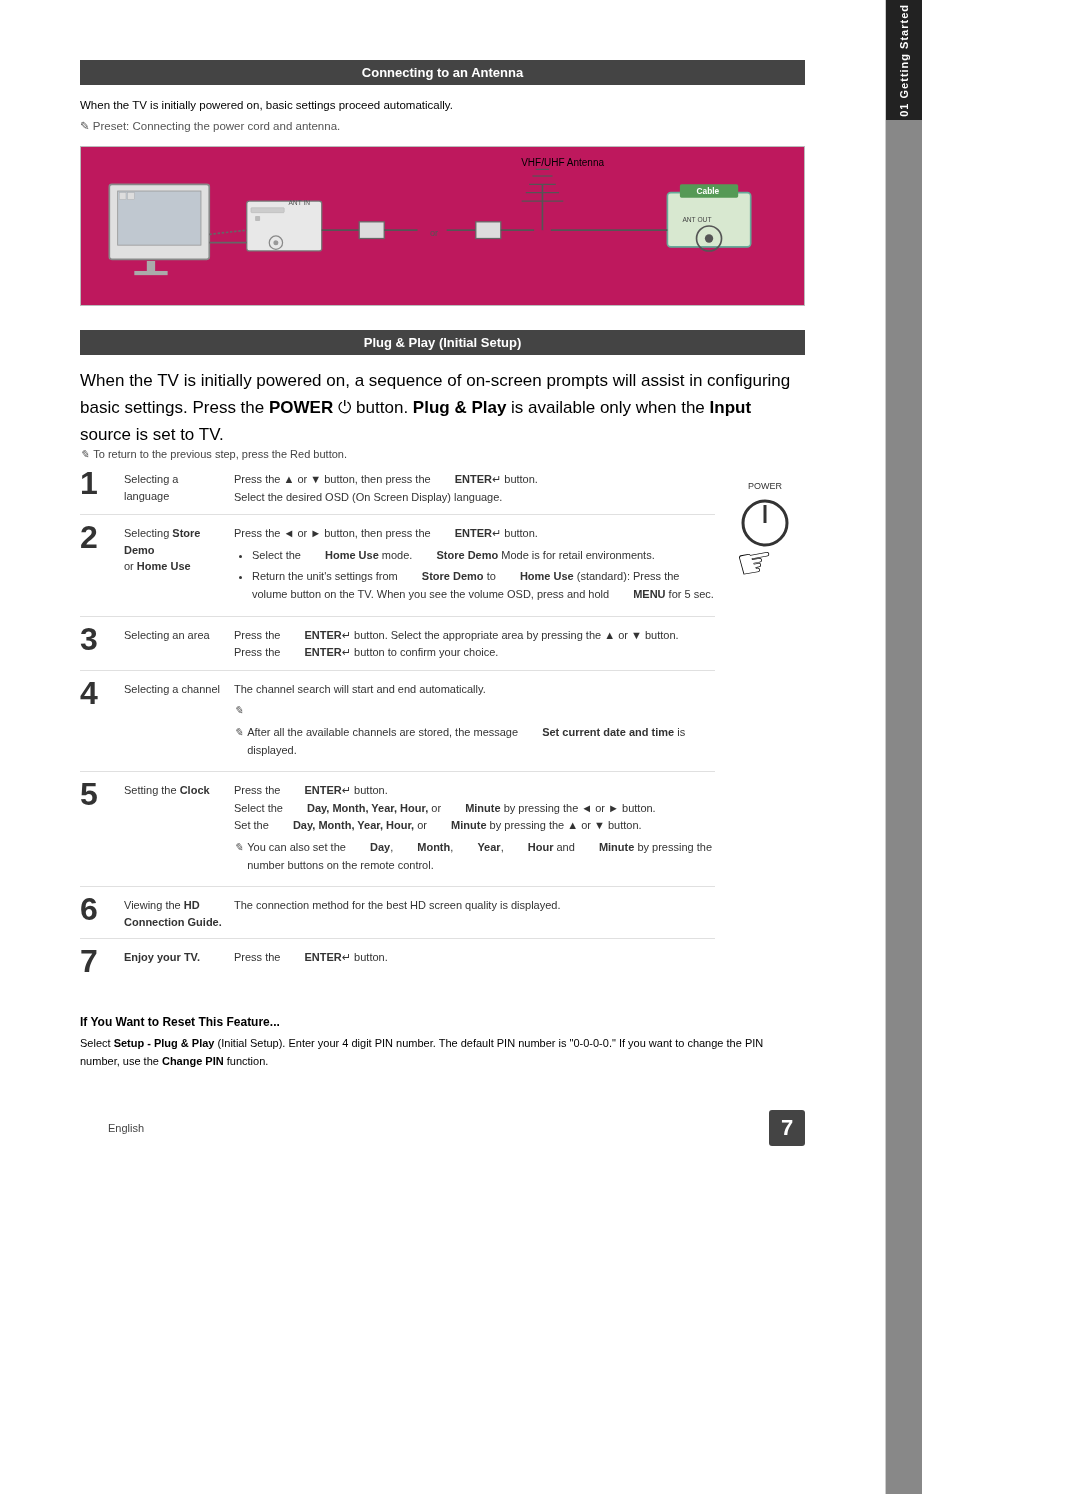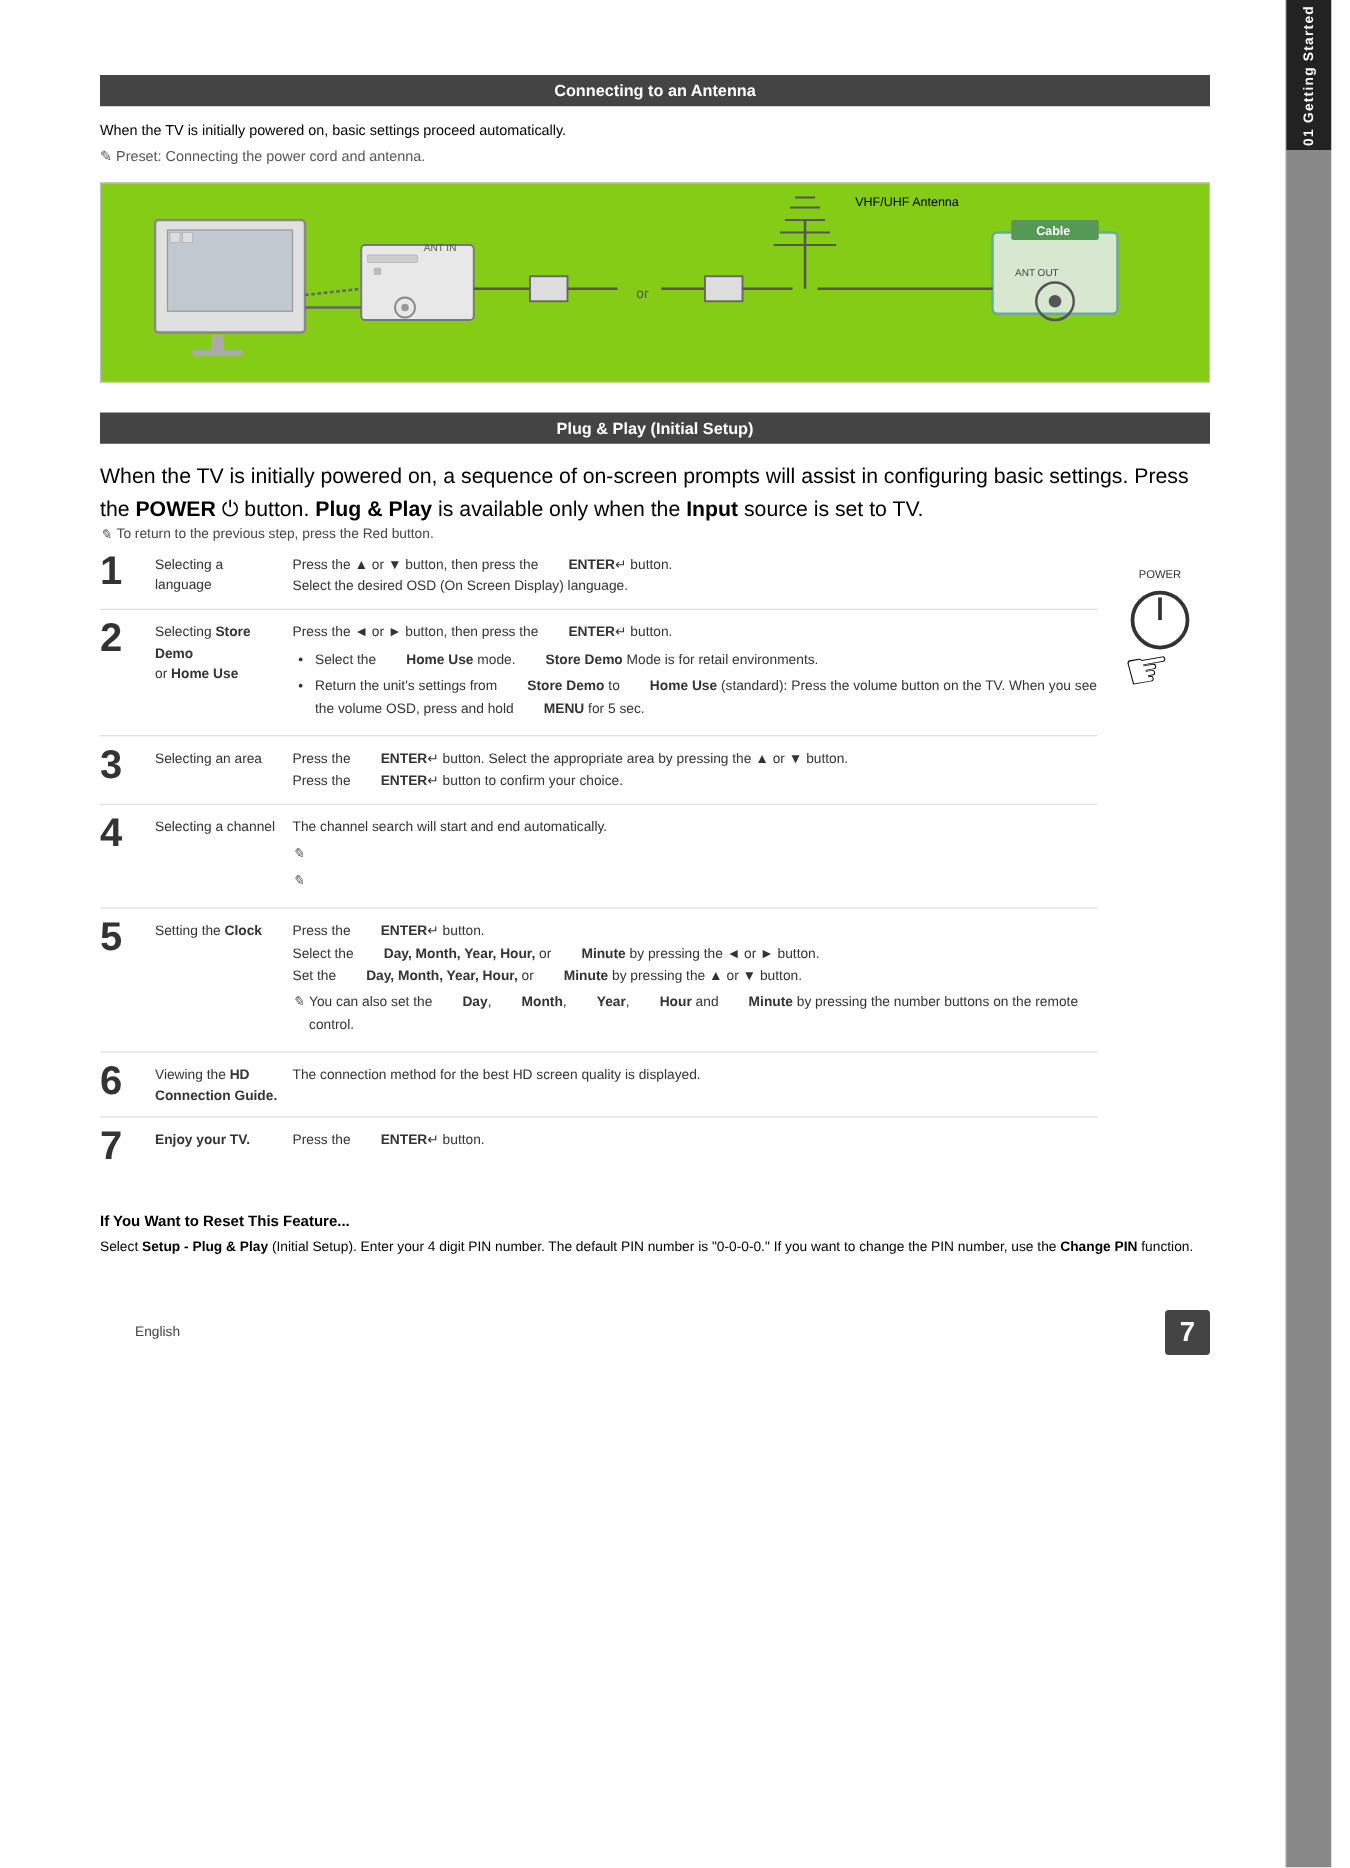--- a/index.html
+++ b/index.html
@@ -9,22 +9,23 @@
       background: #fff;
       color: #000;
       width: 1080px;
       min-height: 1494px;
       position: relative;
       overflow: hidden;
     }
 
     .page-wrapper {
       display: flex;
-      width: 1064px;
+      width: 921px;
       min-height: 1494px;
+      gap: 20px;
     }
 
     .main-content {
       flex: 1;
       padding: 60px 60px 60px 80px;
       position: relative;
     }
 
     
     .side-tab {
@@ -87,21 +88,21 @@
     .note-icon {
       color: #555;
     }
 
     
     .antenna-diagram {
       border: 1px solid #bbb;
       padding: 16px 20px;
       margin: 10px 0 16px 0;
       position: relative;
-      background: #84cc16;
+      background: #be185d;
       height: 160px;
       display: flex;
       align-items: center;
       justify-content: space-around;
     }
 
     
     .plug-section {
       margin-bottom: 16px;
     }
@@ -383,20 +384,21 @@
           <div class="step-row">
             <div class="step-number">4</div>
             <div class="step-label">Selecting a channel</div>
             <div class="step-description">
               The channel search will start and end automatically.
               <div class="note-bullet">
                 <span class="note-sym">✎</span>
               </div>
               <div class="note-bullet">
                 <span class="note-sym">✎</span>
+                <span>After all the available channels are stored, the message <b>Set current date and time</b> is displayed.</span>
               </div>
             </div>
           </div>
 
           <div class="step-row">
             <div class="step-number">5</div>
             <div class="step-label">Setting the <b>Clock</b></div>
             <div class="step-description">
               Press the <b>ENTER</b>↵ button.<br>
               Select the <b>Day, Month, Year, Hour,</b> or <b>Minute</b> by pressing the ◄ or ► button.<br>

